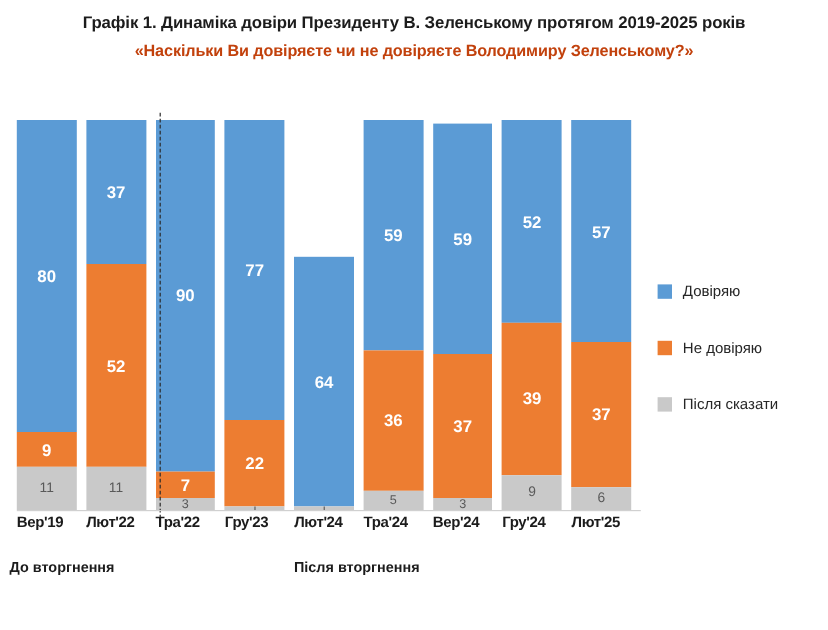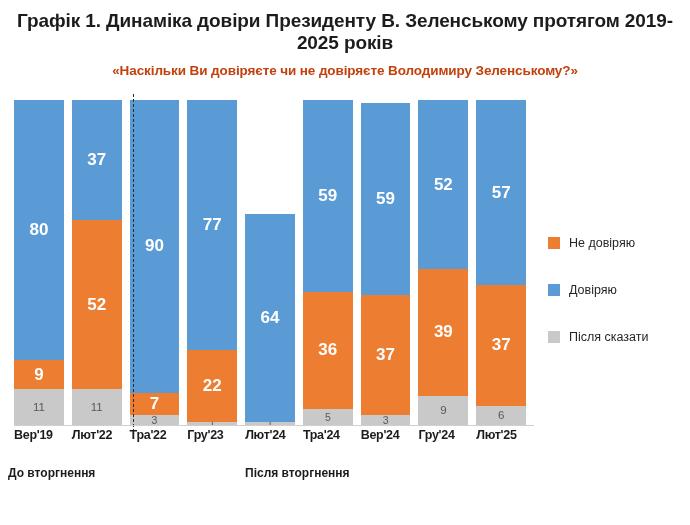--- a/index.html
+++ b/index.html
@@ -13,21 +13,21 @@
     font-family: "Liberation Sans", sans-serif;
     color: #1a1a1a;
     overflow: hidden;
     position: relative;
   }
   .title-block {
     padding-top: 10px;
     text-align: center;
   }
   .title-line1 {
-    font-size: 19px;
+    font-size: 14px;
     font-weight: bold;
     color: #1c1c1c;
     letter-spacing: -0.1px;
   }
   .title-line2 {
     font-size: 13.5px;
     font-weight: bold;
     color: #c2410c;
     margin-top: 9px;
     letter-spacing: -0.1px;
@@ -64,21 +64,21 @@
     flex-direction: column;
     justify-content: flex-end;
     position: relative;
   }
   .seg {
     width: 100%;
     display: flex;
     align-items: center;
     justify-content: center;
     color: #ffffff;
-    font-size: 17px;
+    font-size: 14px;
     font-weight: bold;
     box-sizing: border-box;
     overflow: hidden;
   }
   .seg.trust { background: #5b9bd5; }
   .seg.distrust { background: #ed7d31; }
   .seg.hard { background: #c9c9c9; color: #595959; font-size: 11.5px; font-weight: normal; }
   .seg.small-lab { font-size: 10.5px; }
   .divider {
     position: absolute;
@@ -234,26 +234,26 @@
     <div class="axis-label">Лют'25</div>
   </div>
 
   <div class="period-labels">
     <div class="period period-before">До вторгнення</div>
     <div class="period period-after">Після вторгнення</div>
   </div>
 
   <div class="legend">
     <div class="legend-item">
+      <span class="legend-swatch" style="background:#5b9bd5"></span>
+      <span class="legend-text">Довіряю</span>
+    </div>
+    <div class="legend-item">
       <span class="legend-swatch" style="background:#ed7d31"></span>
       <span class="legend-text">Не довіряю</span>
-    </div>
-    <div class="legend-item">
-      <span class="legend-swatch" style="background:#5b9bd5"></span>
-      <span class="legend-text">Довіряю</span>
     </div>
     <div class="legend-item">
       <span class="legend-swatch" style="background:#c9c9c9"></span>
       <span class="legend-text">Після сказати</span>
     </div>
   </div>
 
 </div>
 
 </body></html>

